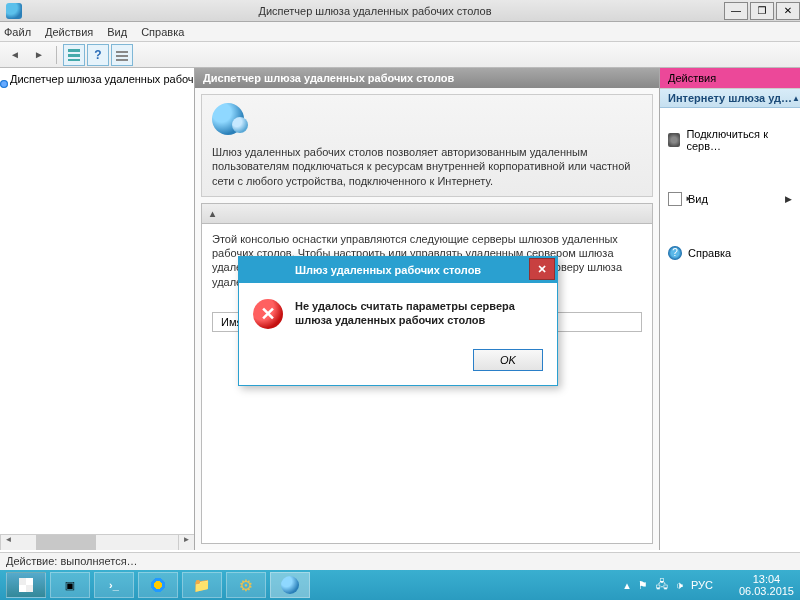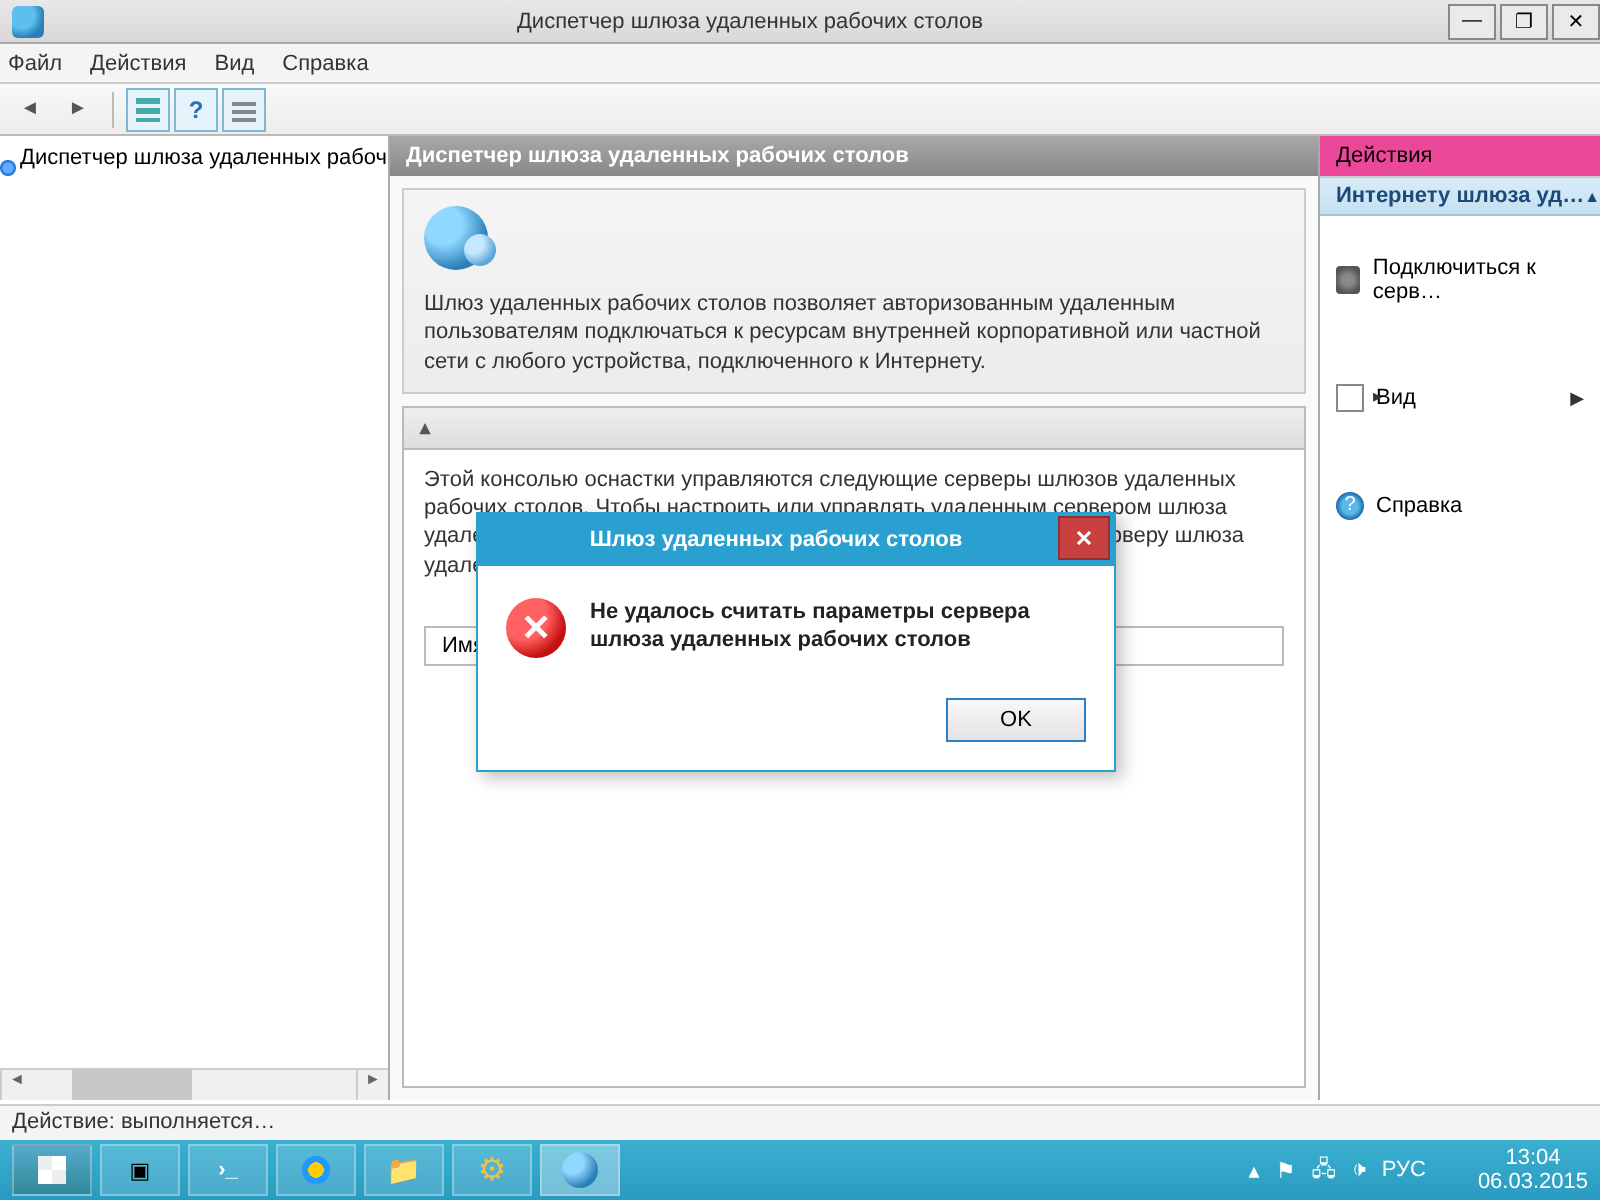--- a/index.html
+++ b/index.html
@@ -69,21 +69,21 @@
 
 
 .dialog { position: absolute; left: 238px; top: 256px; width: 320px; background: #fff; border: 1px solid #2aa0d0; box-shadow: 3px 3px 8px rgba(0,0,0,0.25); z-index: 50; }
 .dlg-title { background: #2aa0d0; color: #fff; height: 26px; display: flex; align-items: center; padding: 0 8px; }
 .dlg-title .t { flex: 1; text-align: center; font-weight: bold; }
 .dlg-close { width: 26px; height: 22px; background: #c84040; color: #fff; display: flex; align-items: center; justify-content: center; font-weight: bold; cursor: pointer; border: 1px solid #903030; margin-right: -6px; margin-top: -2px; }
 .dlg-body { padding: 16px 14px 12px; display: flex; gap: 12px; }
 .dlg-err { width: 30px; height: 30px; border-radius: 50%; background: radial-gradient(circle at 30% 30%,#ff6060 40%,#c41010 70%); color: #fff; font-weight: bold; font-size: 18px; display: flex; align-items: center; justify-content: center; flex-shrink: 0; }
 .dlg-msg { font-weight: bold; color: #222; line-height: 1.3; }
 .dlg-btns { padding: 8px 14px 14px; text-align: right; }
-.dlg-ok { width: 70px; height: 22px; border: 1px solid #707070; background: linear-gradient(#f8f8f8,#e4e4e4); cursor: pointer; outline: 1px solid #2a7fc8; outline-offset: -1px; }
+.dlg-ok { width: 70px; height: 22px; border: 1px solid #707070; background: linear-gradient(#f8f8f8,#e4e4e4); cursor: pointer; outline: 1px solid #2a7fc8; outline-offset: -1px; font-style: italic; }
 
 
 .statusbar { position: absolute; bottom: 30px; left: 0; right: 0; height: 18px; background: #f4f4f4; border-top: 1px solid #ccc; padding: 2px 6px; color: #333; }
 
 
 .taskbar { position: absolute; bottom: 0; left: 0; right: 0; height: 30px; background: linear-gradient(#3aafd0,#2a9bc0); display: flex; align-items: center; padding: 0 6px; gap: 4px; }
 .task-item { width: 40px; height: 26px; background: rgba(255,255,255,0.15); border: 1px solid rgba(255,255,255,0.3); display: flex; align-items: center; justify-content: center; cursor: pointer; }
 .task-item.active { background: rgba(255,255,255,0.35); }
 .start { background: linear-gradient(#5ac,#389)!important; }
 .start::before { content: ""; width: 14px; height: 14px; background: conic-gradient(#fff 0 25%,#eee 25% 50%,#fff 50% 75%,#eee 75% 100%); }

